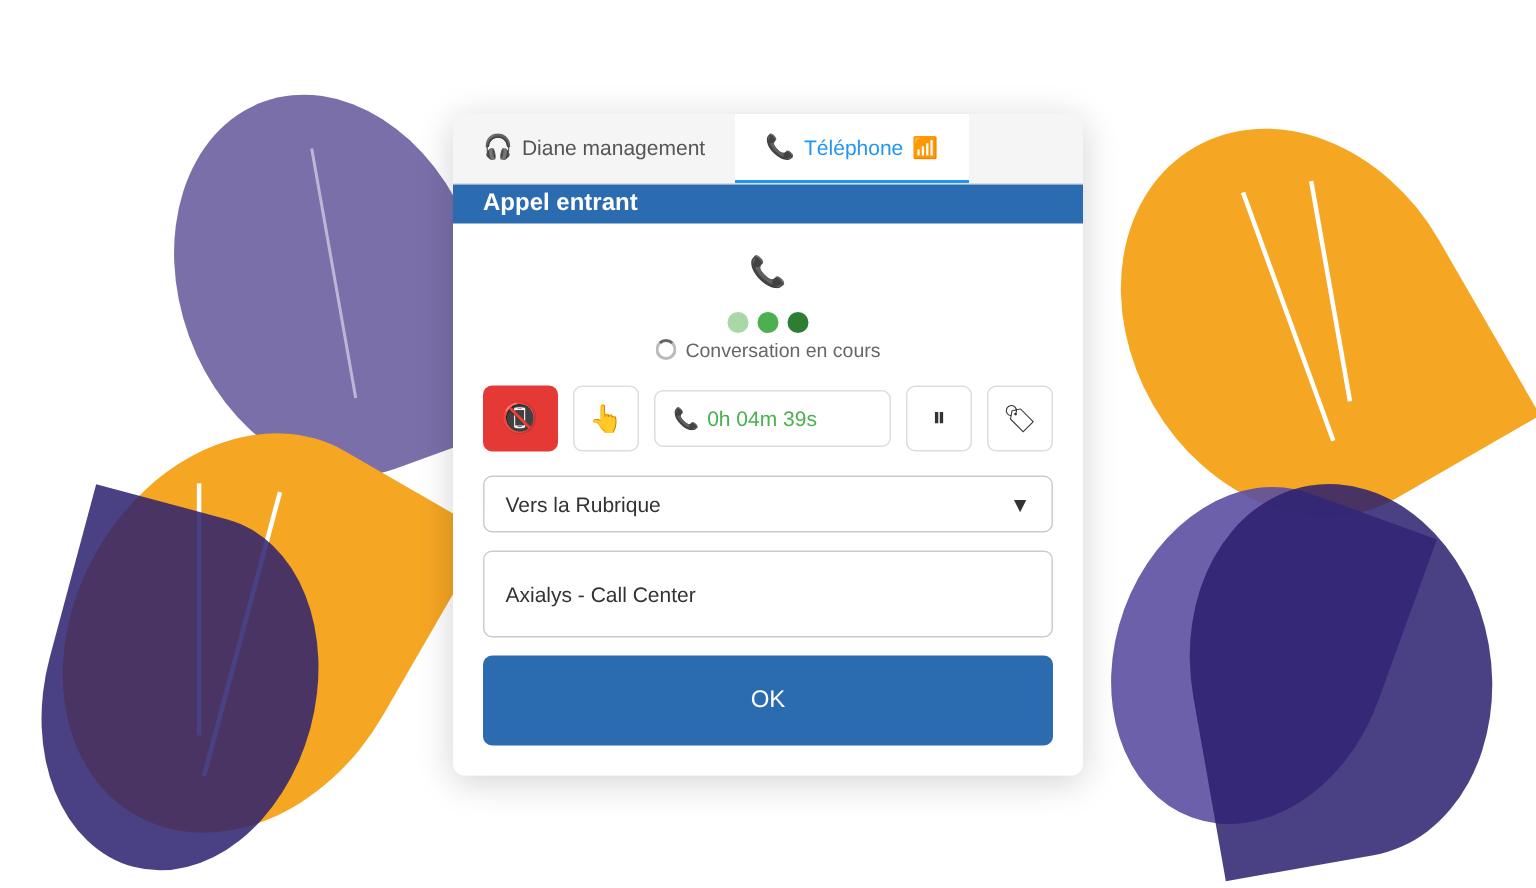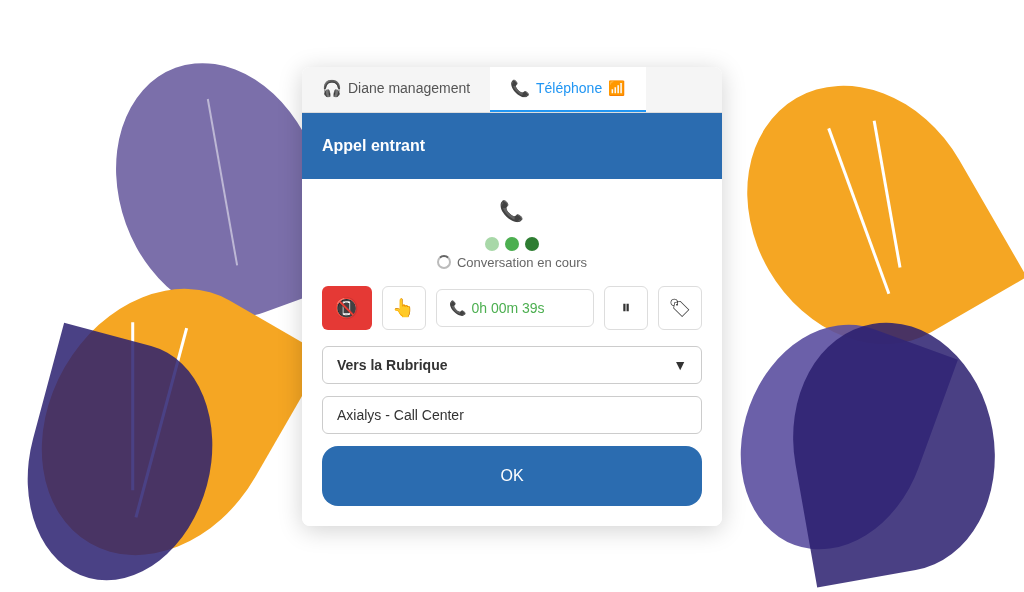--- a/index.html
+++ b/index.html
@@ -189,21 +189,21 @@
     }
 
     
     .call-panel {
       background: white;
     }
 
     .call-header {
       background: #2B6CB0;
       color: white;
-      padding: 24px 20px;
+      padding: 4px 20px;
       font-size: 16px;
       font-weight: 700;
     }
 
     .call-body {
       padding: 20px;
     }
 
     .caller-name {
       color: #4CAF50;
@@ -320,40 +320,39 @@
       border-radius: 6px;
       padding: 10px 14px;
       font-size: 14px;
       color: #333;
       margin-bottom: 12px;
       display: flex;
       align-items: center;
       justify-content: space-between;
       cursor: pointer;
       background: white;
-      font-weight: bold;
     }
 
     .text-input-box {
       width: 100%;
       border: 1px solid #ccc;
       border-radius: 6px;
-      padding: 10px 14px;
+      padding: 20px 14px;
       font-size: 14px;
       color: #333;
       margin-bottom: 12px;
       background: white;
     }
 
     .btn-ok {
       width: 100%;
       background: #2B6CB0;
       color: white;
       border: none;
-      border-radius: 16px;
+      border-radius: 6px;
       padding: 21px;
       font-size: 16px;
       font-weight: 500;
       cursor: pointer;
       text-align: center;
     }
 
     .wifi-icon {
       display: inline-block;
       font-size: 14px;
@@ -414,21 +413,21 @@
       
       <div class="controls-row">
         <button class="btn-hangup" title="">
           <span>📵</span>
         </button>
         <button class="btn-icon">
           <span>👆</span>
         </button>
         <div class="call-timer">
           <span>📞</span>
-          <span>0h 00m 39s</span>
+          <span>0h 04m 39s</span>
         </div>
         <button class="btn-icon">
           <span>⏸</span>
         </button>
         <button class="btn-icon">
           <span>🏷</span>
         </button>
       </div>
 
       

